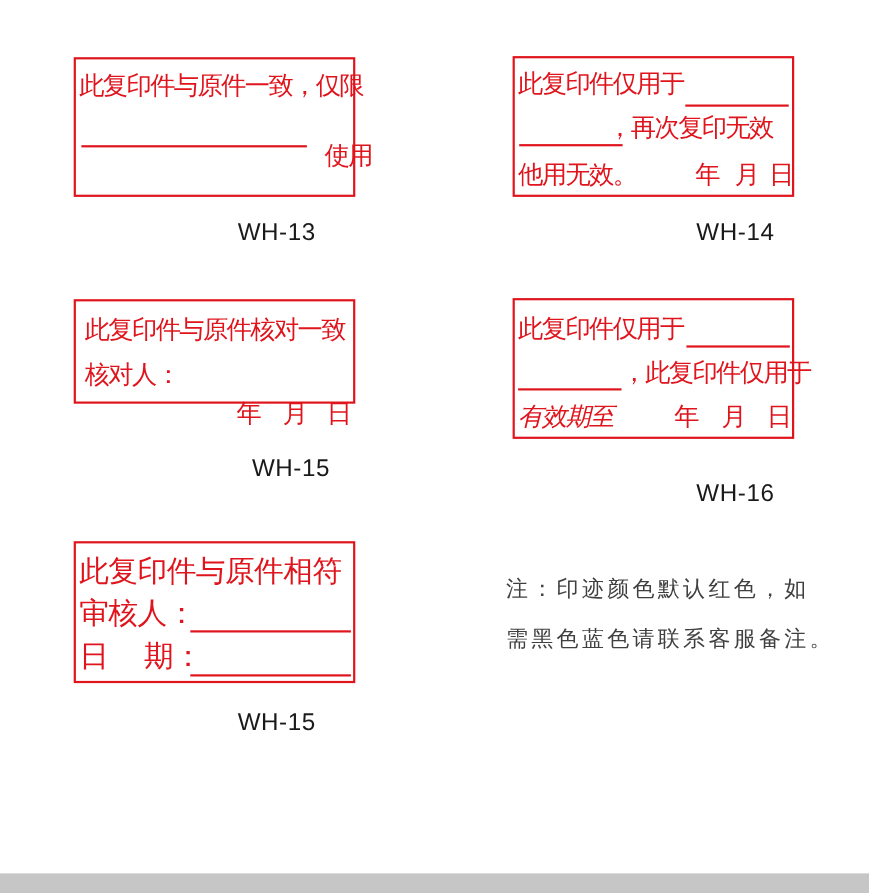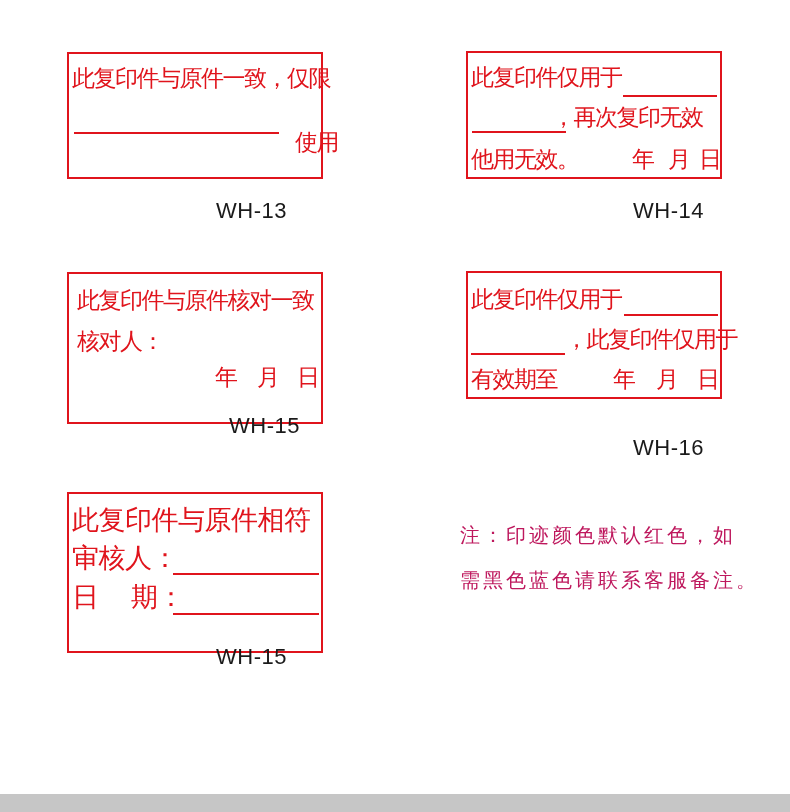--- a/index.html
+++ b/index.html
@@ -21,21 +21,21 @@
       position:absolute; height:0; border-top:2px solid #e0141c;
     }
     .label {
       position:absolute; width:200px; text-align:right;
       font-family: "Liberation Sans", "DejaVu Sans", sans-serif;
       font-size:22px; color:#1a1a1a; letter-spacing:0.5px;
     }
     .note {
       position:absolute; left:460px; white-space:nowrap;
       font-family: "DejaVu Sans", "Liberation Sans", sans-serif;
-      font-size:20px; color:#be185d; letter-spacing:3px;
+      font-size:20px; color:#404040; letter-spacing:3px;
     }
     .footer-bar {
       position:absolute; left:0; top:794px; width:790px; height:18px;
       background:#c6c6c6;
     }
     .s5 .line { font-size:27px; line-height:34px; letter-spacing:-0.5px; }
   </style>
 </head>
 <body>
 
@@ -51,42 +51,42 @@
   <span class="blank" style="left:155px;top:42px;width:94px;"></span>
   <span class="blank" style="left:4px;top:78px;width:94px;"></span>
   <span class="line" style="left:84px;top:50px;">，再次复印无效</span>
   <span class="line" style="left:3px;top:92px;">他用无效。</span>
   <span class="line" style="left:164px;top:92px;">年</span>
   <span class="line" style="left:200px;top:92px;">月</span>
   <span class="line" style="left:231px;top:92px;">日</span>
 </div>
 <div class="label" style="left:504px;top:198px;">WH-14</div>
 
-<div class="stamp" style="left:67px;top:272px;width:256px;height:152px;">
+<div class="stamp" style="left:67px;top:272px;width:256px;height:95px;">
   <span class="line" style="left:8px;top:12px;">此复印件与原件核对一致</span>
   <span class="line" style="left:8px;top:53px;">核对人：</span>
   <span class="line" style="left:146px;top:89px;">年</span>
   <span class="line" style="left:188px;top:89px;">月</span>
   <span class="line" style="left:228px;top:89px;">日</span>
 </div>
 <div class="label" style="left:100px;top:413px;">WH-15</div>
 
 <div class="stamp" style="left:466px;top:271px;width:256px;height:128px;">
   <span class="line" style="left:3px;top:12px;">此复印件仅用于</span>
   <span class="blank" style="left:156px;top:41px;width:94px;"></span>
   <span class="blank" style="left:3px;top:80px;width:94px;"></span>
   <span class="line" style="left:97px;top:52px;">，此复印件仅用于</span>
-  <span class="line" style="left:3px;top:92px;">有效期至</span>
+  <span class="line" style="left:3px;top:92px;font-style:italic;">有效期至</span>
   <span class="line" style="left:145px;top:92px;">年</span>
   <span class="line" style="left:188px;top:92px;">月</span>
   <span class="line" style="left:229px;top:92px;">日</span>
 </div>
 <div class="label" style="left:504px;top:413px;margin-top:22px;">WH-16</div>
 
-<div class="stamp s5" style="left:67px;top:492px;width:256px;height:161px;">
+<div class="stamp s5" style="left:67px;top:492px;width:256px;height:129px;">
   <span class="line" style="left:3px;top:9px;">此复印件与原件相符</span>
   <span class="line" style="left:3px;top:47px;">审核人：</span>
   <span class="blank" style="left:104px;top:79px;width:146px;"></span>
   <span class="line" style="left:3px;top:86px;">日</span>
   <span class="line" style="left:62px;top:86px;">期：</span>
   <span class="blank" style="left:104px;top:119px;width:146px;"></span>
 </div>
 <div class="label" style="left:87px;top:644px;">WH-15</div>
 
 <div class="note" style="top:522px;">注：印迹颜色默认红色，如</div>

